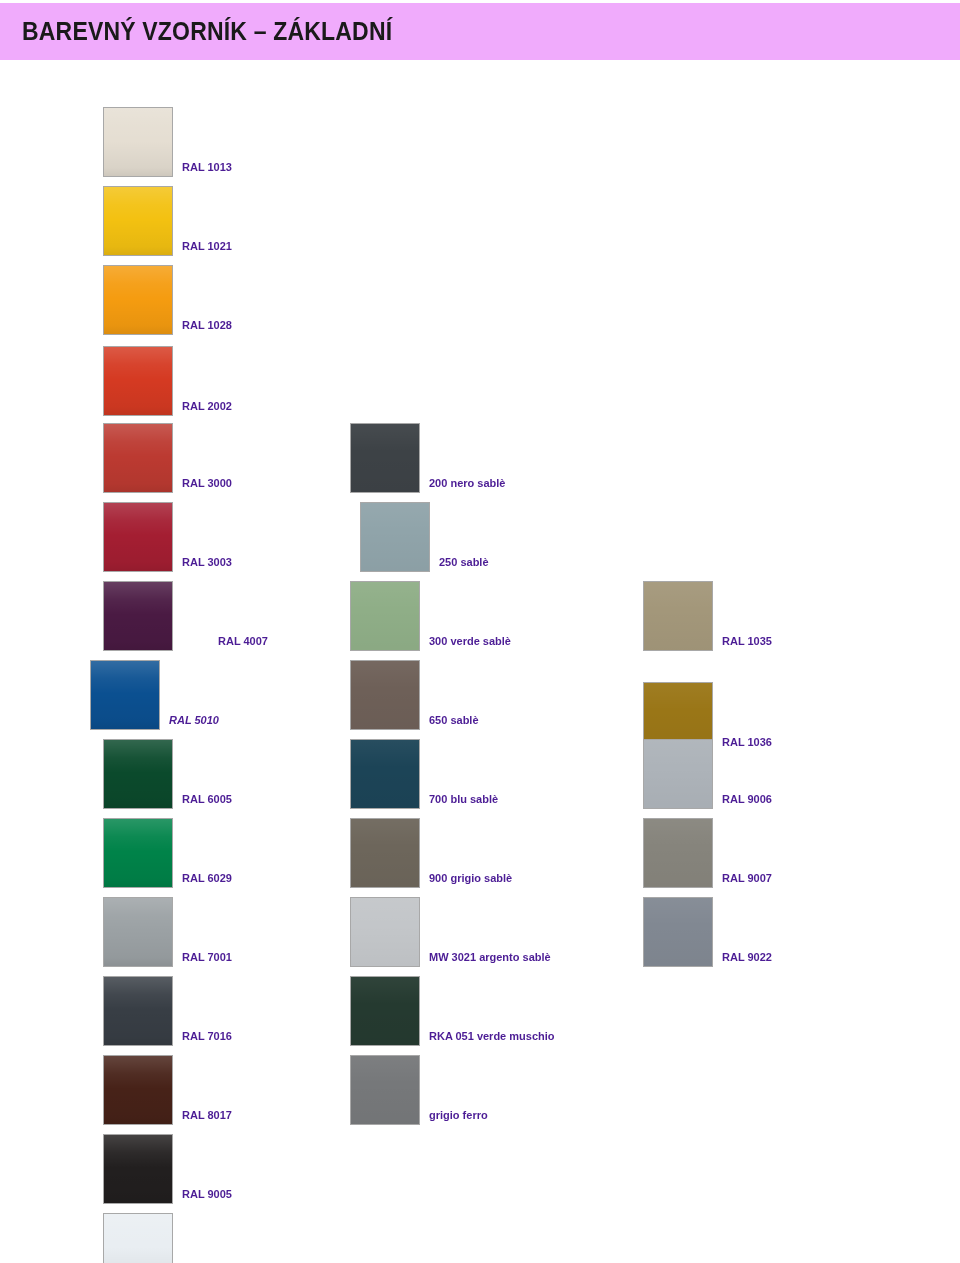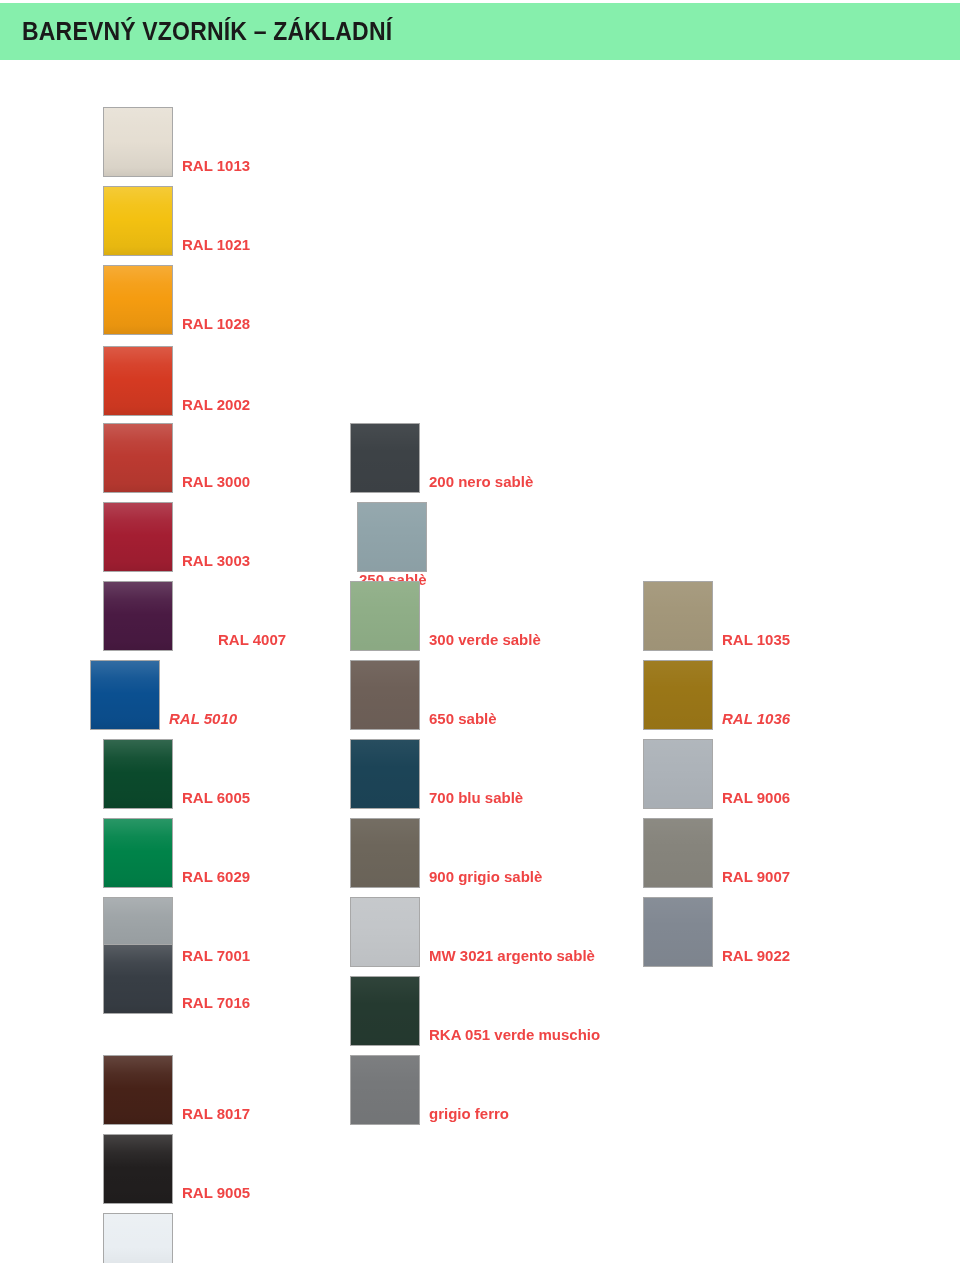--- a/index.html
+++ b/index.html
@@ -15,21 +15,21 @@
     overflow: hidden;
   }
 
   
   #header-banner {
     position: absolute;
     left: 0;
     top: 3px;
     width: 960px;
     height: 57px;
-    background: #86efac;
+    background: #f0abfc;
     display: flex;
     align-items: center;
   }
   #header-title {
     margin-left: 22px;
     font-size: 25px;
     font-weight: bold;
     letter-spacing: 0.2px;
     color: #1a1a1a;
     font-family: "Liberation Sans", sans-serif;
@@ -72,23 +72,23 @@
         rgba(0,0,0,0.10) 100%);
     pointer-events: none;
   }
   .swatch-chip.matte .sheen {
     background: linear-gradient(to bottom,
         rgba(255,255,255,0.05) 0%,
         rgba(255,255,255,0.00) 40%,
         rgba(0,0,0,0.03) 100%);
   }
   .swatch-label {
-    font-size: 15px;
+    font-size: 11px;
     font-weight: bold;
-    color: #ef4444;
+    color: #4c1d95;
     white-space: nowrap;
     line-height: 1;
     padding-bottom: 4px;
     margin-left: 9px;
   }
 </style>
 </head>
 <body>
 
 <div id="page-root">
@@ -157,21 +157,21 @@
           <div class="sheen"></div>
         </div>
         <div class="swatch-label">RAL 6029</div>
       </div>
       <div class="swatch-row" style="left: 103px; top: 897px;">
         <div class="swatch-chip" style="background: rgb(155, 161, 164); width: 70px; height: 70px;">
           <div class="sheen"></div>
         </div>
         <div class="swatch-label">RAL 7001</div>
       </div>
-      <div class="swatch-row" style="left: 103px; top: 944px; text-align: right;">
+      <div class="swatch-row" style="left: 103px; top: 976px; text-align: right;">
         <div class="swatch-chip" style="background: rgb(56, 62, 69); width: 70px; height: 70px;">
           <div class="sheen"></div>
         </div>
         <div class="swatch-label">RAL 7016</div>
       </div>
       <div class="swatch-row" style="left: 103px; top: 1055px;">
         <div class="swatch-chip" style="background: rgb(71, 34, 24); width: 70px; height: 70px;">
           <div class="sheen"></div>
         </div>
         <div class="swatch-label">RAL 8017</div>
@@ -186,21 +186,21 @@
         <div class="swatch-chip" style="background: rgb(233, 238, 242); width: 70px; height: 70px;">
           <div class="sheen"></div>
         </div>
       </div>
       <div class="swatch-row" style="left: 350px; top: 423px;">
         <div class="swatch-chip matte" style="background: rgb(61, 66, 70); width: 70px; height: 70px;">
           <div class="sheen"></div>
         </div>
         <div class="swatch-label">200 nero sablè</div>
       </div>
-      <div class="swatch-row" style="left: 350px; top: 502px; flex-direction: column;">
+      <div class="swatch-row" style="left: 360px; top: 502px;">
         <div class="swatch-chip matte" style="background: rgb(144, 164, 170); width: 70px; height: 70px;">
           <div class="sheen"></div>
         </div>
         <div class="swatch-label">250 sablè</div>
       </div>
       <div class="swatch-row" style="left: 350px; top: 581px; text-align: right;">
         <div class="swatch-chip matte" style="background: rgb(143, 174, 135); width: 70px; height: 70px;">
           <div class="sheen"></div>
         </div>
         <div class="swatch-label">300 verde sablè</div>
@@ -240,21 +240,21 @@
           <div class="sheen"></div>
         </div>
         <div class="swatch-label">grigio ferro</div>
       </div>
       <div class="swatch-row" style="left: 643px; top: 581px;">
         <div class="swatch-chip matte" style="background: rgb(163, 151, 122); width: 70px; height: 70px;">
           <div class="sheen"></div>
         </div>
         <div class="swatch-label">RAL 1035</div>
       </div>
-      <div class="swatch-row" style="left: 643px; top: 660px; font-style: italic;">
+      <div class="swatch-row" style="left: 643px; top: 682px;">
         <div class="swatch-chip matte" style="background: rgb(154, 118, 23); width: 70px; height: 70px;">
           <div class="sheen"></div>
         </div>
         <div class="swatch-label">RAL 1036</div>
       </div>
       <div class="swatch-row" style="left: 643px; top: 739px;">
         <div class="swatch-chip matte" style="background: rgb(173, 179, 185); width: 70px; height: 70px;">
           <div class="sheen"></div>
         </div>
         <div class="swatch-label">RAL 9006</div>

